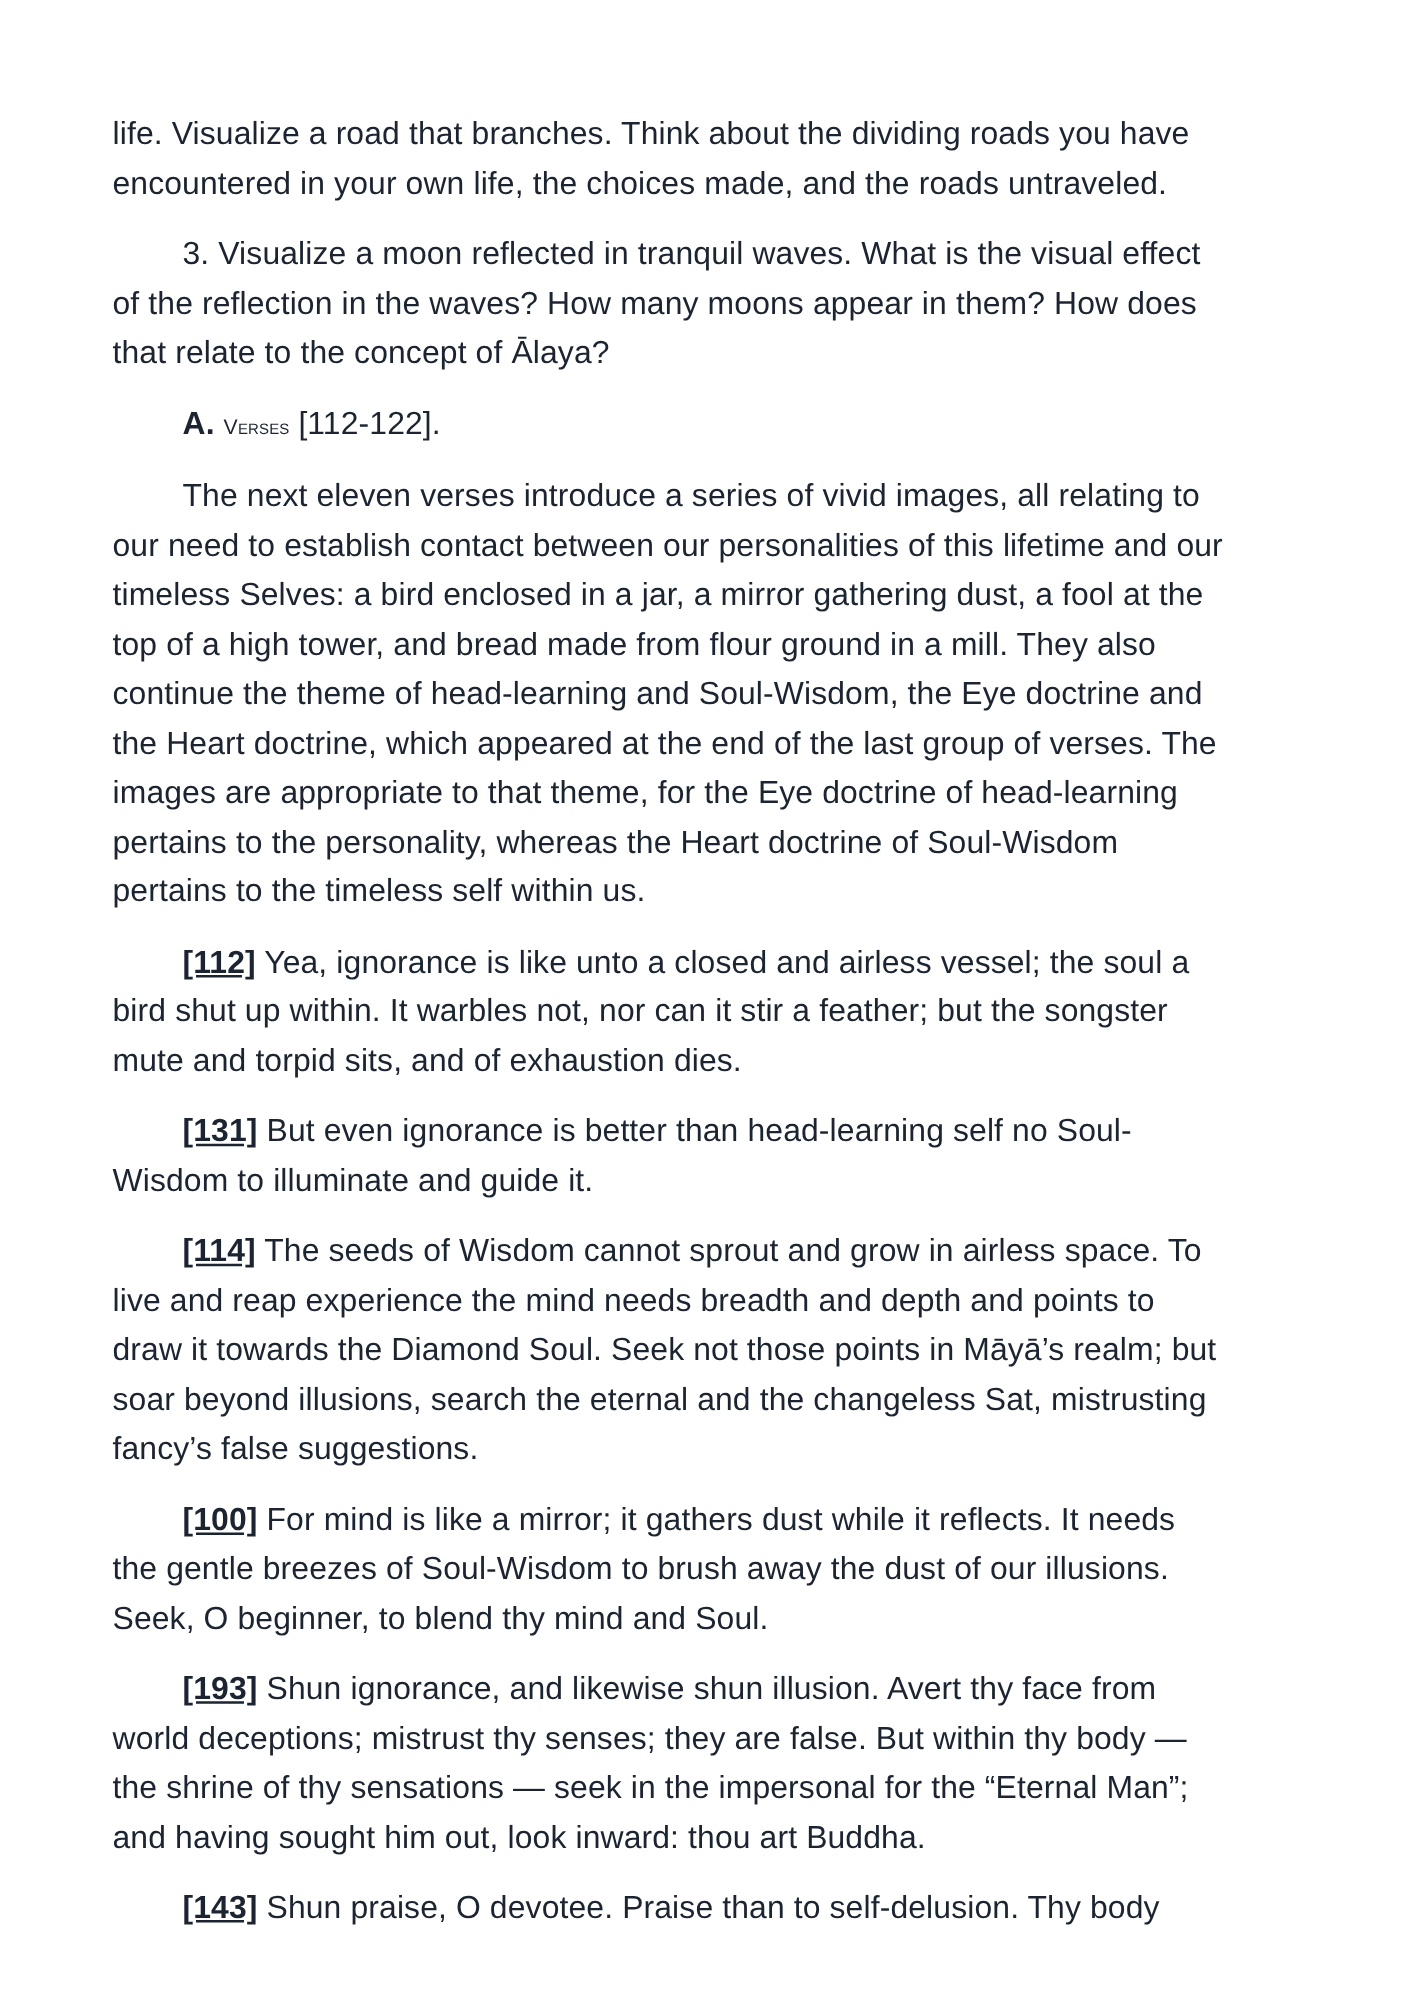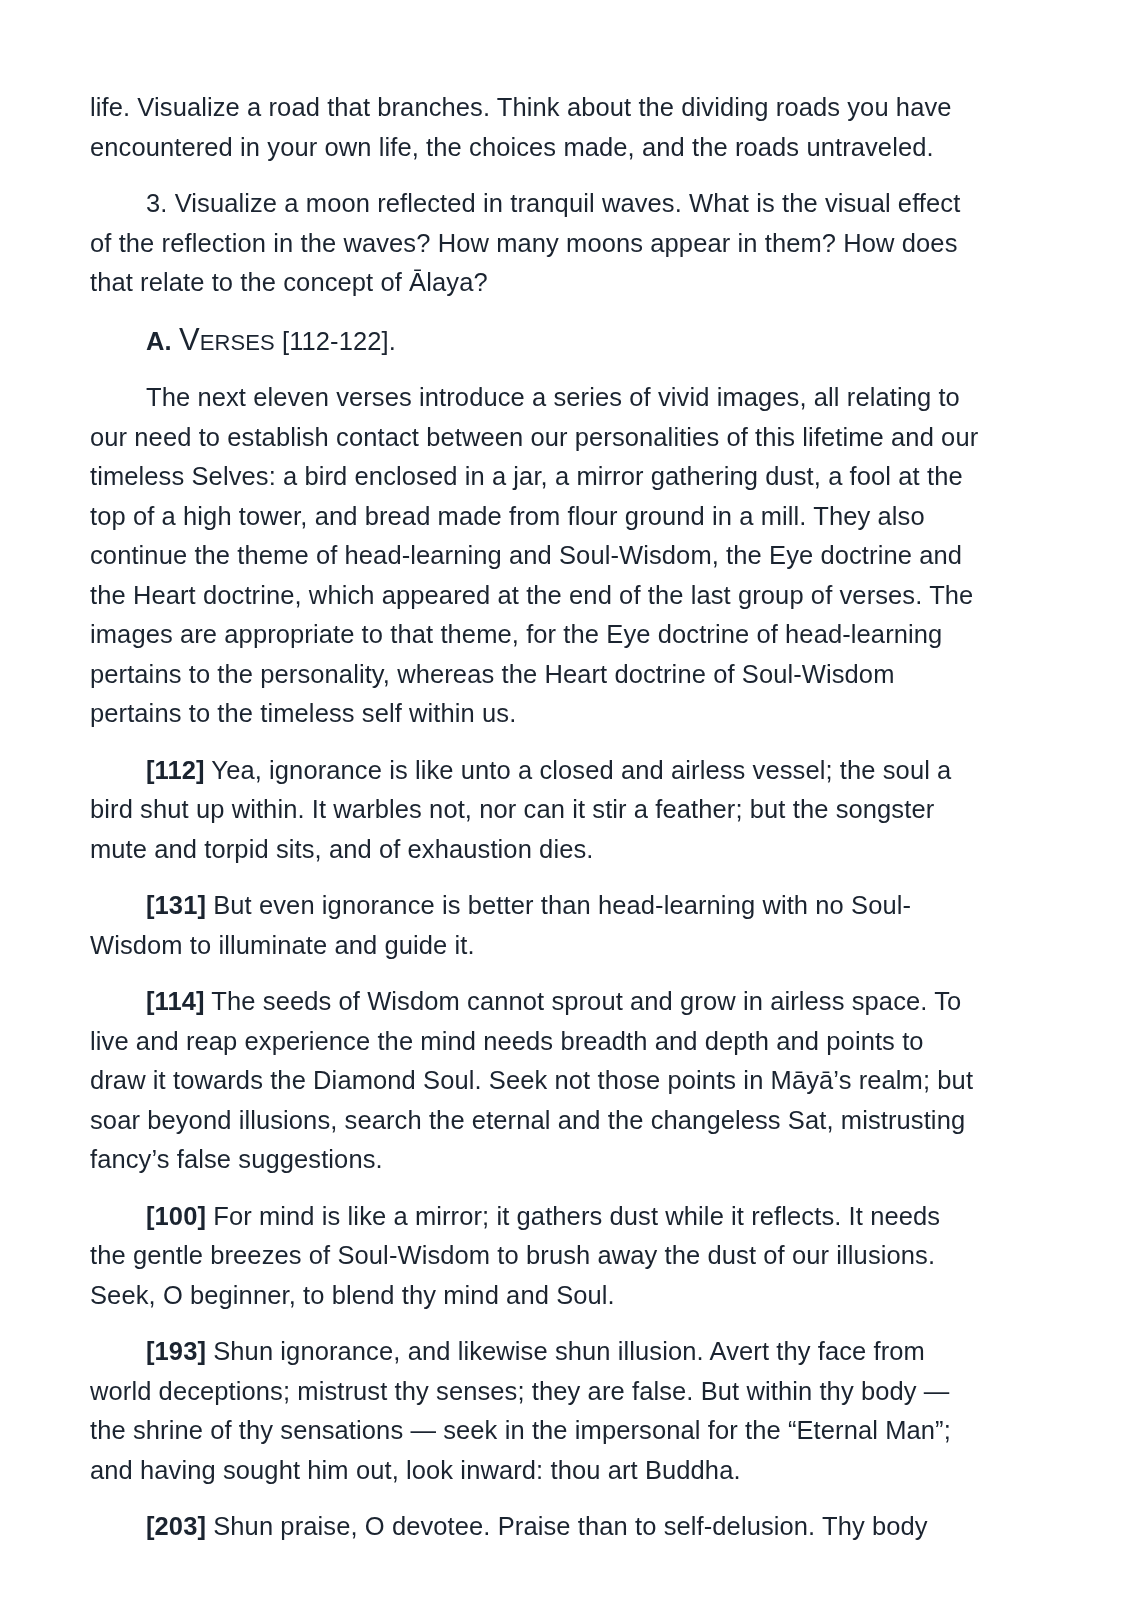--- a/index.html
+++ b/index.html
@@ -32,47 +32,48 @@
     text-indent: 56px;
   }
   .noindent {
     text-indent: 0;
   }
   .bold {
     font-weight: bold;
   }
   .smallcaps {
     font-variant: small-caps;
-    font-size: 31px;
+    font-size: 17px;
   }
   .heading-line {
     text-indent: 56px;
   }
   .vnum {
     font-weight: bold;
+    text-decoration: underline;
   }
 </style>
 </head>
 <body>
 
 <div class="page">
 
   <p class="para noindent">life. Visualize a road that branches. Think about the dividing roads you have encountered in your own life, the choices made, and the roads untraveled.</p>
 
   <p class="para indent">3. Visualize a moon reflected in tranquil waves. What is the visual effect of the reflection in the waves? How many moons appear in them? How does that relate to the concept of Ālaya?</p>
 
   <p class="para heading-line"><span class="bold">A.</span> <span class="smallcaps">Verses</span> <span>[112-122].</span></p>
 
   <p class="para indent">The next eleven verses introduce a series of vivid images, all relating to our need to establish contact between our personalities of this lifetime and our timeless Selves: a bird enclosed in a jar, a mirror gathering dust, a fool at the top of a high tower, and bread made from flour ground in a mill. They also continue the theme of head-learning and Soul-Wisdom, the Eye doctrine and the Heart doctrine, which appeared at the end of the last group of verses. The images are appropriate to that theme, for the Eye doctrine of head-learning pertains to the personality, whereas the Heart doctrine of Soul-Wisdom pertains to the timeless self within us.</p>
 
   <p class="para indent"><span class="vnum">[112]</span> <span>Yea, ignorance is like unto a closed and airless vessel; the soul a bird shut up within. It warbles not, nor can it stir a feather; but the songster mute and torpid sits, and of exhaustion dies.</span></p>
 
-  <p class="para indent"><span class="vnum">[131]</span> <span>But even ignorance is better than head-learning with no Soul-Wisdom to illuminate and guide it.</span></p>
+  <p class="para indent"><span class="vnum">[131]</span> <span>But even ignorance is better than head-learning self no Soul-Wisdom to illuminate and guide it.</span></p>
 
   <p class="para indent"><span class="vnum">[114]</span> <span>The seeds of Wisdom cannot sprout and grow in airless space. To live and reap experience the mind needs breadth and depth and points to draw it towards the Diamond Soul. Seek not those points in Māyā’s realm; but soar beyond illusions, search the eternal and the changeless Sat, mistrusting fancy’s false suggestions.</span></p>
 
   <p class="para indent"><span class="vnum">[100]</span> <span>For mind is like a mirror; it gathers dust while it reflects. It needs the gentle breezes of Soul-Wisdom to brush away the dust of our illusions. Seek, O beginner, to blend thy mind and Soul.</span></p>
 
   <p class="para indent"><span class="vnum">[193]</span> <span>Shun ignorance, and likewise shun illusion. Avert thy face from world deceptions; mistrust thy senses; they are false. But within thy body — the shrine of thy sensations — seek in the impersonal for the “Eternal Man”; and having sought him out, look inward: thou art Buddha.</span></p>
 
-  <p class="para indent"><span class="vnum">[203]</span> <span>Shun praise, O devotee. Praise than to self-delusion. Thy body</span></p>
+  <p class="para indent"><span class="vnum">[143]</span> <span>Shun praise, O devotee. Praise than to self-delusion. Thy body</span></p>
 
 </div>
 
 </body></html>

